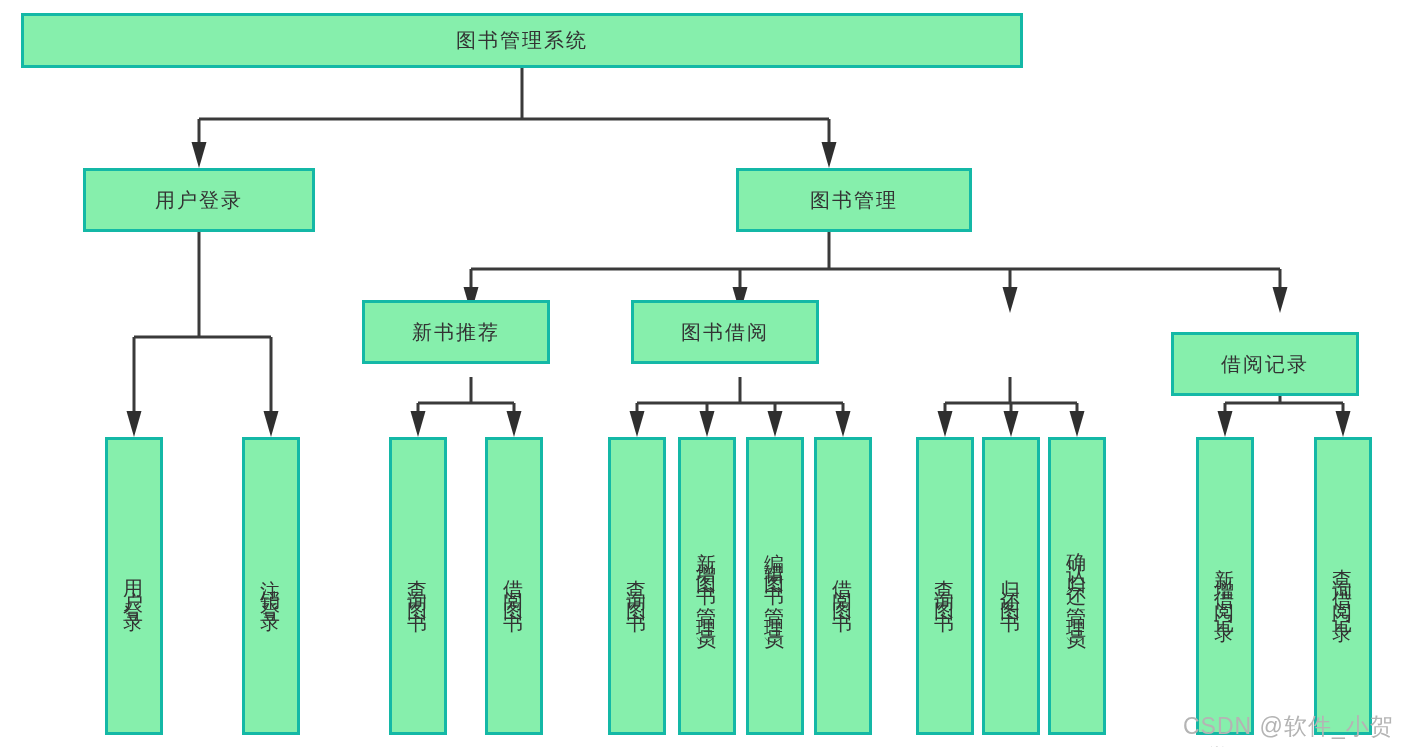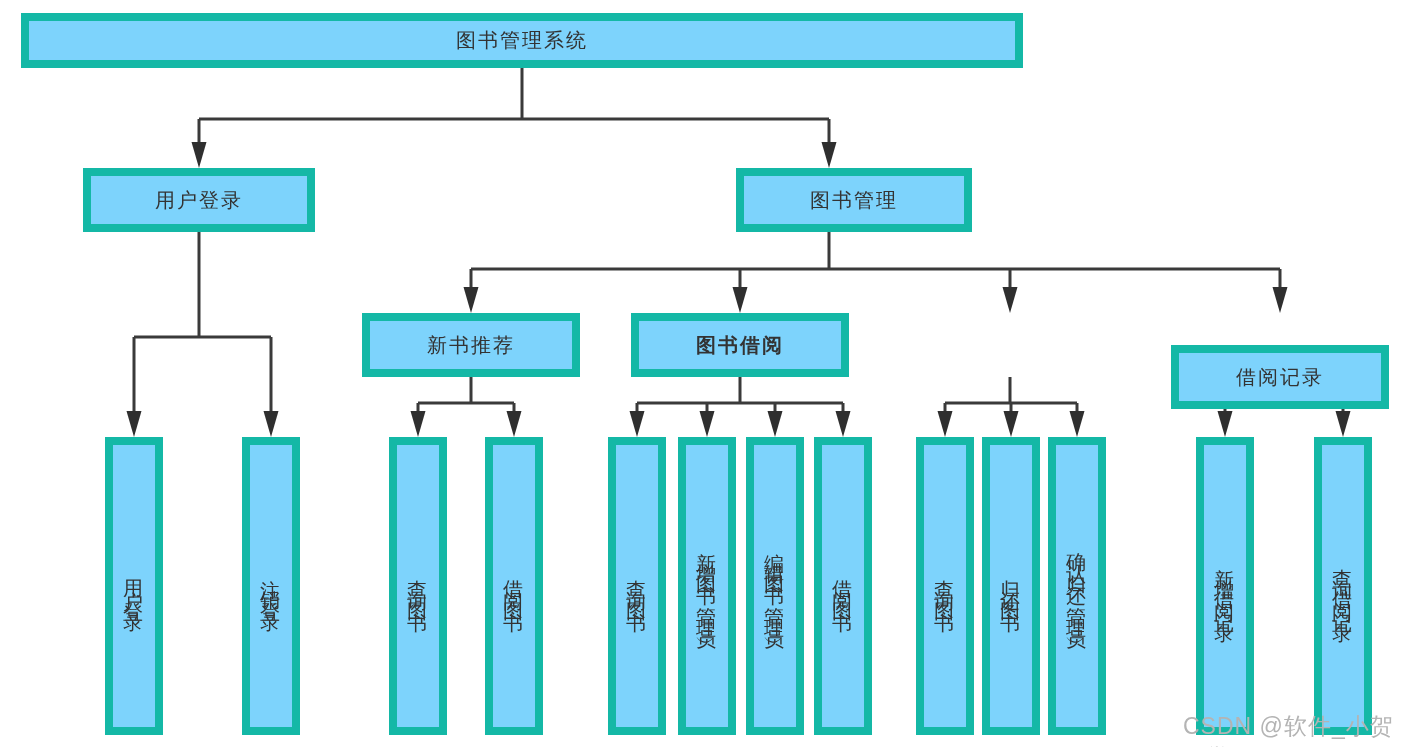--- a/index.html
+++ b/index.html
@@ -18,40 +18,40 @@
   }
   svg.wires {
     position: absolute;
     left: 0; top: 0;
     width: 1405px; height: 747px;
     z-index: 0;
   }
   .node {
     position: absolute;
     box-sizing: border-box;
-    background: #7dd3fc;
-    border: 8px solid #14b8a6;
+    background: #86efac;
+    border: 3px solid #14b8a6;
     display: flex;
     align-items: center;
     justify-content: center;
     font-size: 20px;
     color: #333333;
     z-index: 1;
     letter-spacing: 2px;
     white-space: nowrap;
   }
   .node.root {
     left: 21px; top: 13px;
     width: 1002px; height: 55px;
   }
   .node.lvl2, .node.lvl3 {
     height: 64px;
   }
   .node.lvl2 { top: 168px; }
-  .node.lvl3 { top: 313px; width: 218px; }
+  .node.lvl3 { top: 300px; width: 188px; }
   .node.leaf {
     top: 437px;
     width: 58px;
     height: 298px;
     writing-mode: vertical-lr;
     text-orientation: mixed;
     letter-spacing: 11px;
     font-size: 20px;
     white-space: nowrap;
   }
@@ -110,21 +110,21 @@
       <polygon points="1343,437 1335.5,411 1350.5,411"></polygon>
     </g>
   </svg>
 
   <div class="node root">图书管理系统</div>
 
   <div class="node lvl2" style="left:83px;width:232px;">用户登录</div>
   <div class="node lvl2" style="left:712px;width:236px;margin-left:24px;">图书管理</div>
 
   <div class="node lvl3" style="left:362px;">新书推荐</div>
-  <div class="node lvl3" style="left:631px;font-weight:bold;">图书借阅</div>
+  <div class="node lvl3" style="left:631px;">图书借阅</div>
   <div class="node lvl3" style="left:1171px;margin-top:32px;">借阅记录</div>
 
   <div class="node leaf" style="left:105px;">用户登录</div>
   <div class="node leaf" style="left:242px;">注销登录</div>
 
   <div class="node leaf" style="left:389px;">查询图书</div>
   <div class="node leaf" style="left:485px;">借阅图书</div>
 
   <div class="node leaf" style="left:608px;">查询图书</div>
   <div class="node leaf" style="left:678px;">新增图书（管理员）</div>

